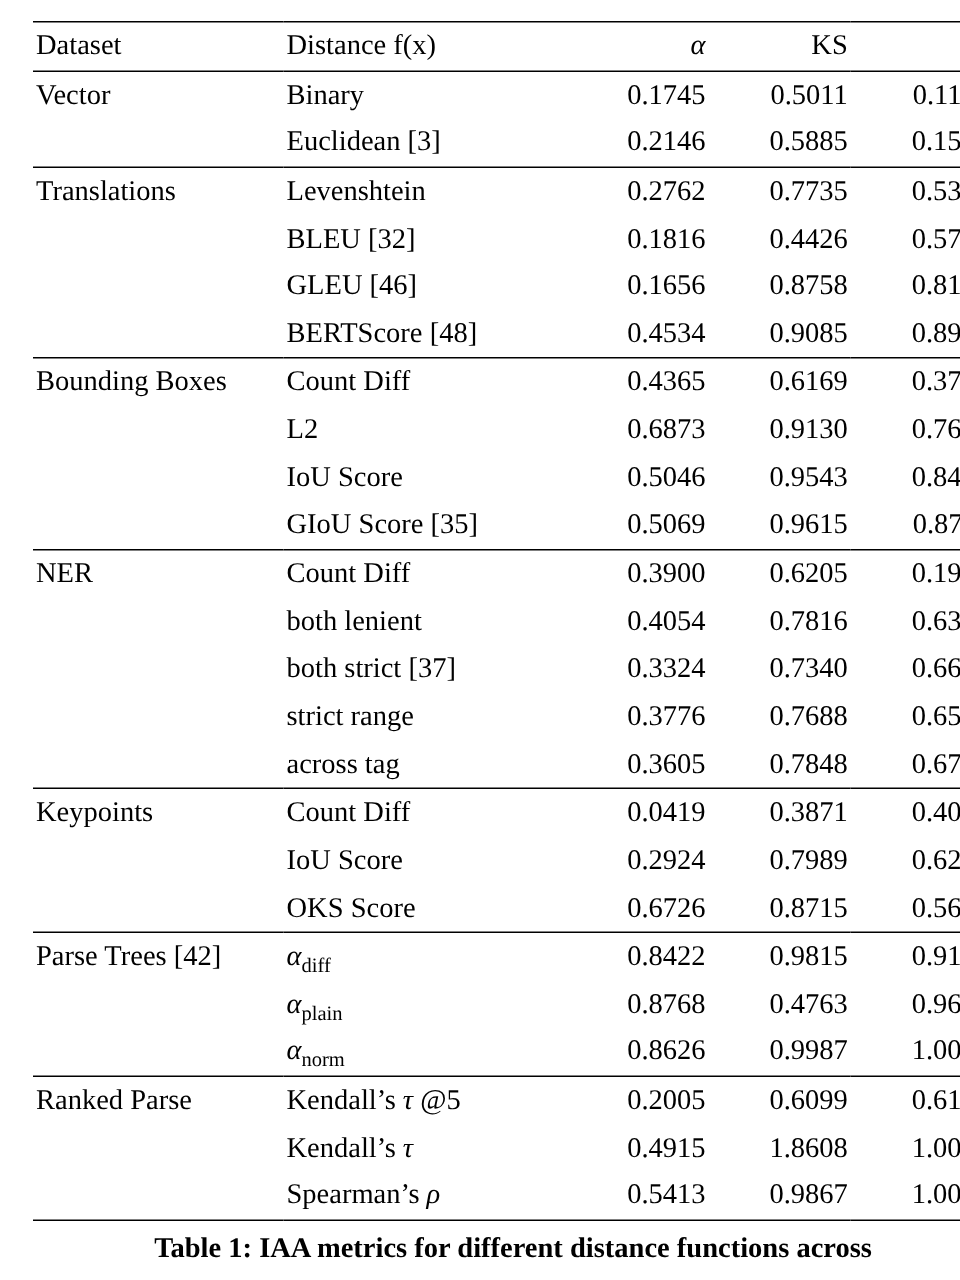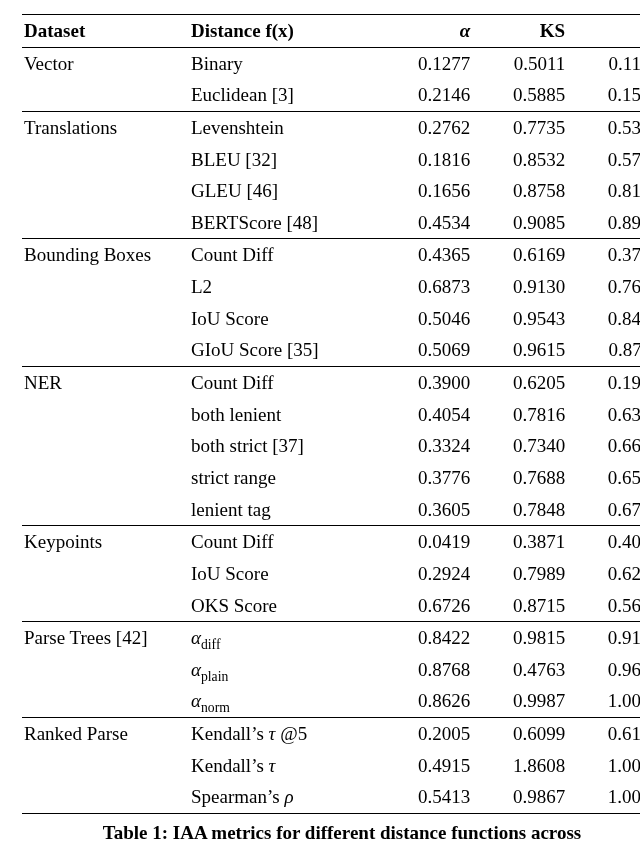--- a/index.html
+++ b/index.html
@@ -21,21 +21,21 @@
     table-layout: fixed;
   }
   col.c-dataset { width: 155px; }
   col.c-func    { width: 175px; }
   col.c-num     { width: 88px; }
   th, td {
     padding: 3px 2px 3px 2px;
     vertical-align: top;
   }
   th {
-    font-weight: 700;
+    font-weight: 400;
     text-align: left;
     margin-top: 29px;
   }
   th.num, td.num {
     text-align: right;
     font-variant-numeric: tabular-nums;
   }
   .rule-top th { border-top: 1.2px solid #000; }
   .rule-mid td, .rule-mid th { border-top: 0.6px solid #000; margin-top: 19px; }
   .rule-bot td { border-bottom: 1.6px solid #000; }
@@ -65,21 +65,21 @@
       <th>Distance f(x)</th>
       <th class="num"><span class="greek">α</span></th>
       <th class="num">KS</th>
       <th class="num"></th>
     </tr>
   </thead>
   <tbody id="tbody">
       <tr class="rule-mid">
         <td>Vector</td>
         <td>Binary</td>
-        <td class="num">0.1277</td>
+        <td class="num">0.1745</td>
         <td class="num">0.5011</td>
         <td class="num">0.1151</td>
       </tr>
       <tr>
         <td></td>
         <td>Euclidean [3]</td>
         <td class="num">0.2146</td>
         <td class="num">0.5885</td>
         <td class="num">0.1593</td>
       </tr>
@@ -87,21 +87,21 @@
         <td>Translations</td>
         <td>Levenshtein</td>
         <td class="num">0.2762</td>
         <td class="num">0.7735</td>
         <td class="num">0.5373</td>
       </tr>
       <tr>
         <td></td>
         <td>BLEU [32]</td>
         <td class="num">0.1816</td>
-        <td class="num">0.8532</td>
+        <td class="num">0.4426</td>
         <td class="num">0.5791</td>
       </tr>
       <tr>
         <td></td>
         <td>GLEU [46]</td>
         <td class="num">0.1656</td>
         <td class="num">0.8758</td>
         <td class="num">0.8100</td>
       </tr>
       <tr>
@@ -162,21 +162,21 @@
       </tr>
       <tr>
         <td></td>
         <td>strict range</td>
         <td class="num">0.3776</td>
         <td class="num">0.7688</td>
         <td class="num">0.6520</td>
       </tr>
       <tr>
         <td></td>
-        <td>lenient tag</td>
+        <td>across tag</td>
         <td class="num">0.3605</td>
         <td class="num">0.7848</td>
         <td class="num">0.6735</td>
       </tr>
       <tr class="rule-mid">
         <td>Keypoints</td>
         <td>Count Diff</td>
         <td class="num">0.0419</td>
         <td class="num">0.3871</td>
         <td class="num">0.4007</td>

